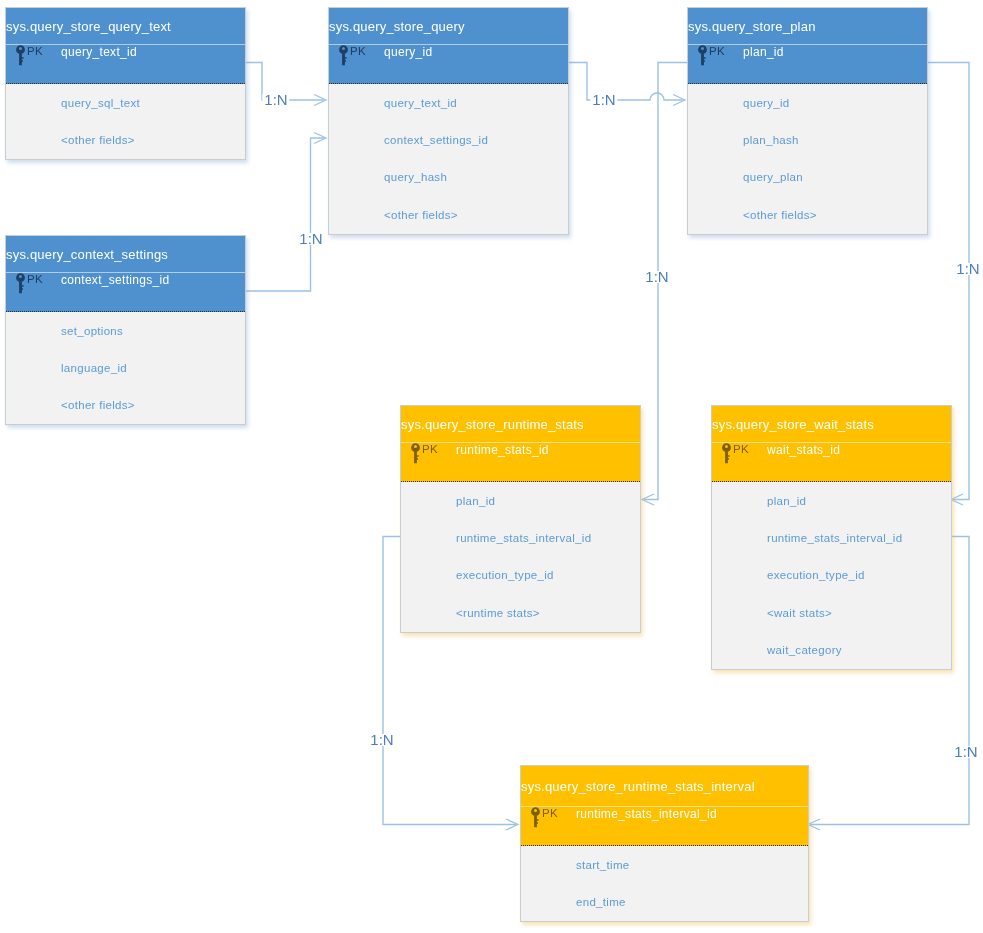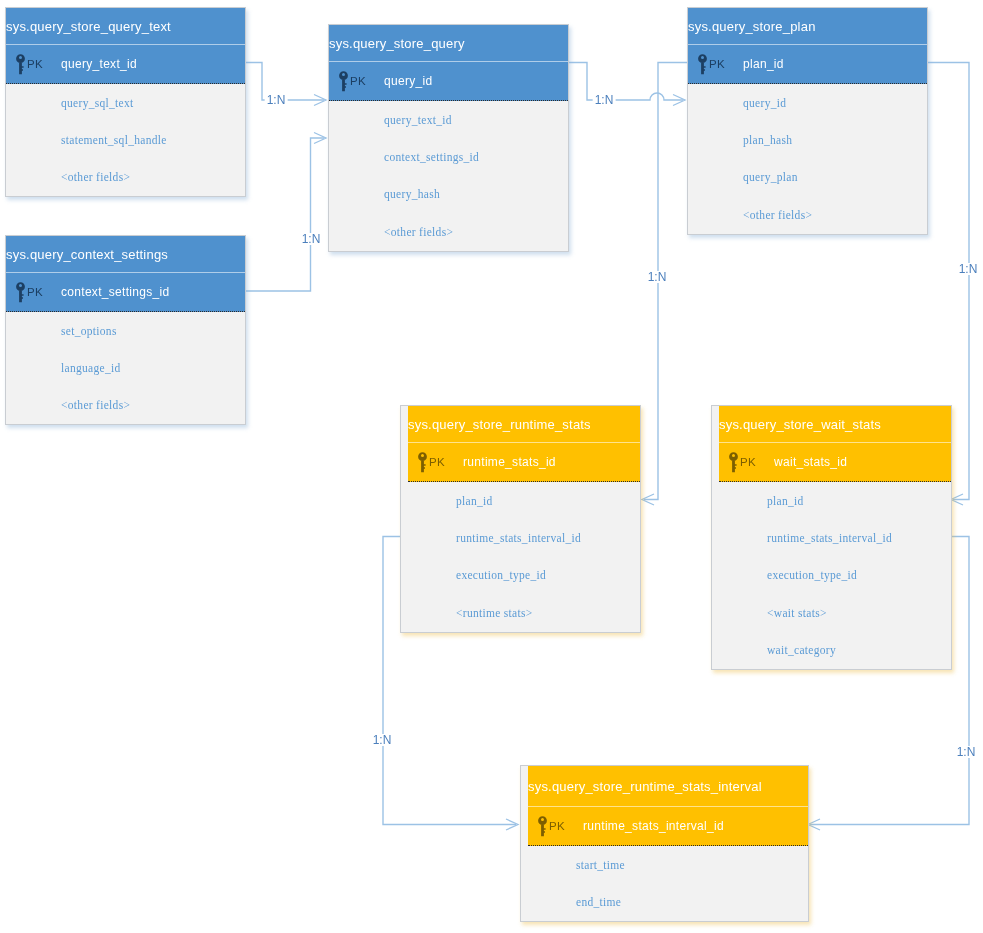--- a/index.html
+++ b/index.html
@@ -15,40 +15,40 @@
     position:absolute;background:#f2f2f2;border:1px solid #c9cdd2;
     box-shadow:2px 3px 4px rgba(130,170,210,0.38);
   }
   .entity.orange{box-shadow:2px 3px 4px rgba(235,185,60,0.38);}
   .ent-header{
     height:36px;display:flex;align-items:center;padding-left:0;
     color:#ffffff;font-size:13px;letter-spacing:0.2px;white-space:nowrap;
   }
   .hdr40 .ent-header{height:40px;text-align:center;}
   .blue  .ent-header,.blue  .ent-pk{background:#4f91ce;}
-  .orange .ent-header,.orange .ent-pk{background:#ffc000;margin-left:7px;}
+  .orange .ent-header,.orange .ent-pk{background:#ffc000;}
   .ent-pk{
-    position:relative;height:38px;display:flex;align-items:center;
+    position:relative;height:38px;display:flex;align-items:flex-start;
     border-top:1px solid rgba(255,255,255,0.55);
     border-bottom:1px dotted #2b2b2b;
     color:#ffffff;font-size:12px;letter-spacing:0.3px;white-space:nowrap;
   }
   .blue  .key-icon,.blue  .pk-tag{color:#1c3f63;}
   .orange .key-icon,.orange .pk-tag{color:#7d5f00;}
   .key-icon{margin-left:9px;display:flex;align-items:center;}
   .pk-tag{font-size:11.5px;margin-left:1px;}
   .pk-name{position:absolute;left:55px;}
   .ent-body{background:#f2f2f2;}
   .field-row{
     height:37.4px;display:flex;align-items:center;padding-left:55px;
-    color:#5b9bd5;font-size:11.5px;letter-spacing:0.3px;white-space:nowrap;font-family:Liberation Serif, serif;
+    color:#5b9bd5;font-size:11.5px;letter-spacing:0.3px;white-space:nowrap;
   }
   .conn-label{
     position:absolute;transform:translate(-50%,-50%);
-    background:#ffffff;color:#4b7fbc;font-size:12px;line-height:12px;
+    background:#ffffff;color:#4b7fbc;font-size:15px;line-height:12px;
     padding:0 2px;white-space:nowrap;
   }
 </style>
 </head>
 <body>
 
 <div id="canvas">
 
   <svg class="wires" width="983" height="933" viewBox="0 0 983 933">
 
@@ -81,26 +81,25 @@
         <svg width="11" height="21" viewBox="0 0 11 21">
             <path fill="currentColor" fill-rule="evenodd" d="M5.5,0.3 a4.4,4.4 0 1 0 0.001,8.8 a4.4,4.4 0 1 0 -0.001,-8.8 Z M5.5,2.1 a1.5,1.5 0 1 1 -0.001,3 a1.5,1.5 0 1 1 0.001,-3 Z"></path>
             <path fill="currentColor" d="M4.1,8.8 H6.9 V12.2 H8.6 V13.8 H6.9 V15.2 H8 V16.8 H6.9 V20.3 H4.1 Z"></path>
           </svg>
       </span>
       <span class="pk-tag">PK</span>
       <span class="pk-name">query_text_id</span>
     </div>
     <div class="ent-body">
       <div class="field-row">query_sql_text</div>
-      <div class="field-row">statement_sql_handle</div>
-      <div class="field-row">&lt;other fields&gt;</div>
-    </div>
-  </div>
-
-  <div class="entity blue" style="left:328px;top:24px;width:239px">
+      <div class="field-row">&lt;other fields&gt;</div>
+    </div>
+  </div>
+
+  <div class="entity blue" style="left:328px;top:7px;width:239px">
     <div class="ent-header">sys.query_store_query</div>
     <div class="ent-pk">
       <span class="key-icon">
         <svg width="11" height="21" viewBox="0 0 11 21">
             <path fill="currentColor" fill-rule="evenodd" d="M5.5,0.3 a4.4,4.4 0 1 0 0.001,8.8 a4.4,4.4 0 1 0 -0.001,-8.8 Z M5.5,2.1 a1.5,1.5 0 1 1 -0.001,3 a1.5,1.5 0 1 1 0.001,-3 Z"></path>
             <path fill="currentColor" d="M4.1,8.8 H6.9 V12.2 H8.6 V13.8 H6.9 V15.2 H8 V16.8 H6.9 V20.3 H4.1 Z"></path>
           </svg>
       </span>
       <span class="pk-tag">PK</span>
       <span class="pk-name">query_id</span>

